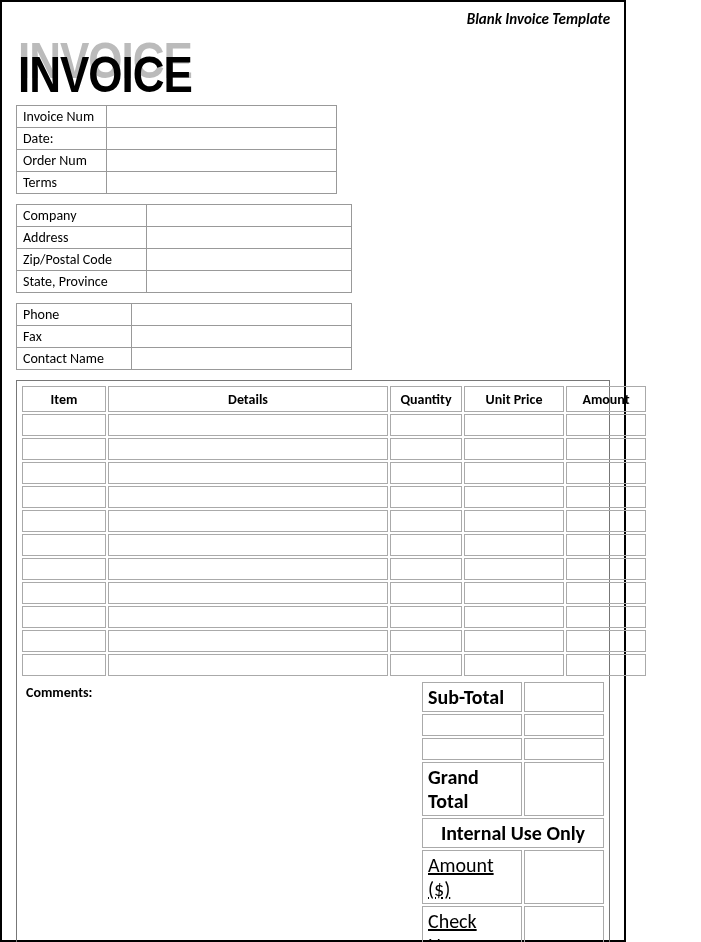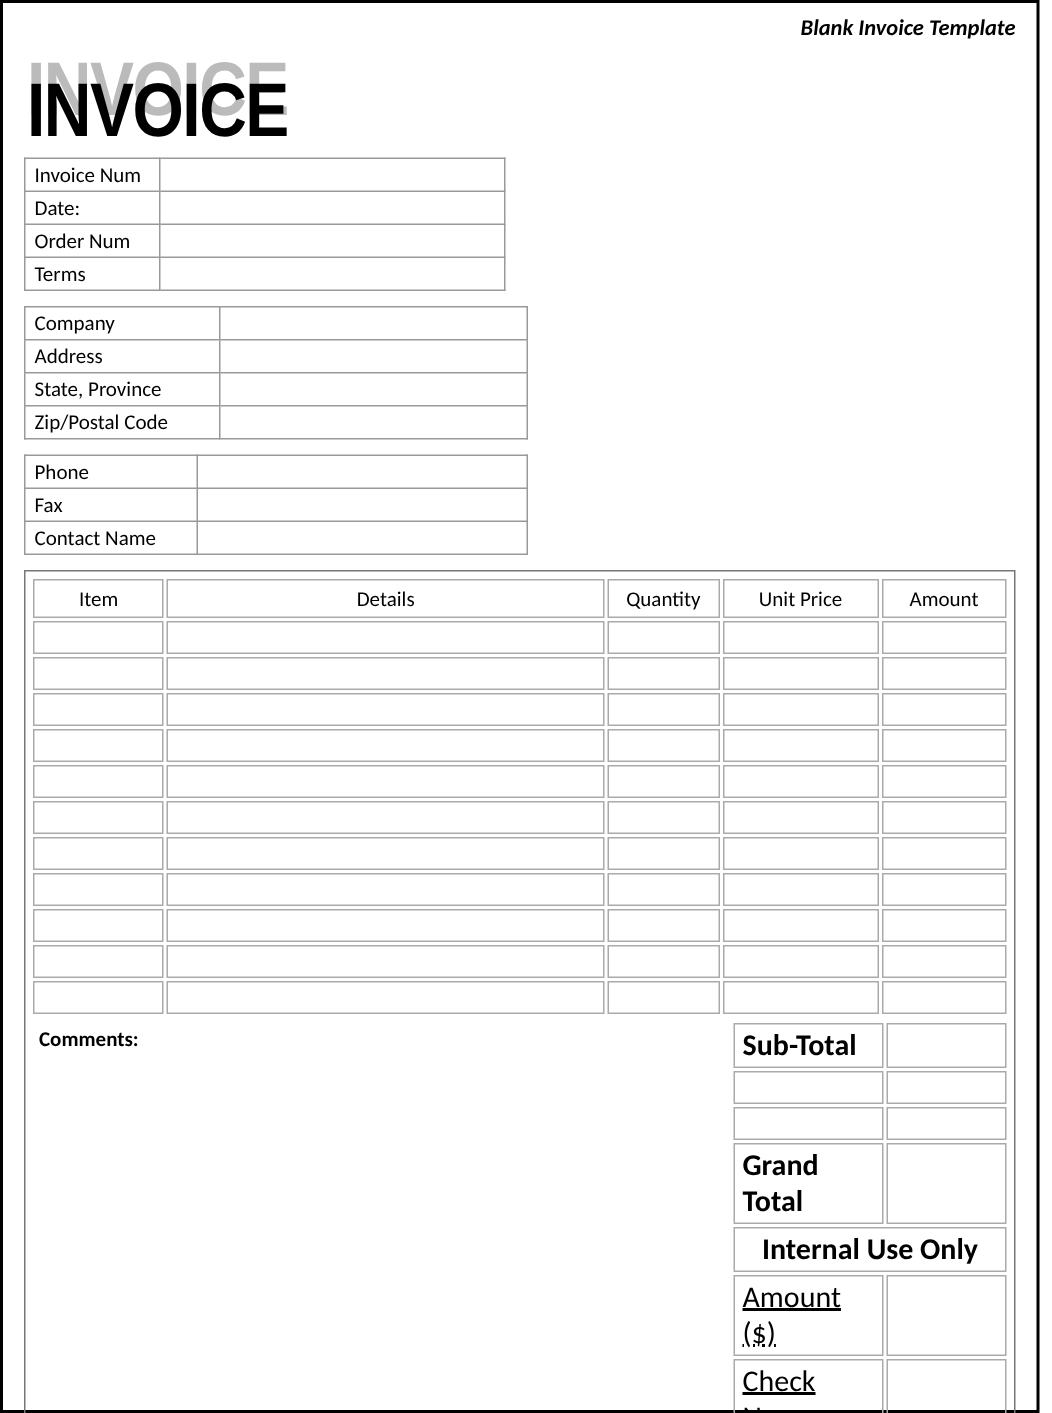--- a/index.html
+++ b/index.html
@@ -4,21 +4,21 @@
 <style>
   * { box-sizing: border-box; }
   body {
     margin: 0;
     padding: 0;
     background: #fff;
     font-family: Calibri, Arial, sans-serif;
     font-size: 14px;
   }
   .page {
-    width: 693px;
+    width: 626px;
     height: 942px;
     border: 2px solid #000;
     position: relative;
     padding: 8px 14px 14px 14px;
   }
   .header-label {
     text-align: right;
     font-style: italic;
     font-weight: bold;
     font-size: 15px;
@@ -86,21 +86,21 @@
     border-spacing: 2px;
     table-layout: fixed;
   }
   .items-table th, .items-table td {
     border: 1px solid #aaa;
     height: 22px;
     padding: 2px 5px;
     font-size: 14px;
   }
   .items-table th {
-    font-weight: normal;
+    font-weight: bold;
     text-align: center;
     height: 26px;
     margin-left: 48px;
   }
   .col-item   { width: 84px; }
   .col-details{ width: 280px; }
   .col-qty    { width: 72px; }
   .col-price  { width: 100px; }
   .col-amount { width: 80px; }
 
@@ -173,25 +173,25 @@
     <tbody>
         <tr>
           <td class="label">Company</td>
           <td class="value"></td>
         </tr>
     <tr>
           <td class="label">Address</td>
           <td class="value"></td>
         </tr>
     <tr>
+          <td class="label">Zip/Postal Code</td>
+          <td class="value"></td>
+        </tr>
+    <tr>
           <td class="label">State, Province</td>
-          <td class="value"></td>
-        </tr>
-    <tr>
-          <td class="label">Zip/Postal Code</td>
           <td class="value"></td>
         </tr>
   </tbody>
     </table>
 
   <table class="info-table t3">
     <tbody>
         <tr>
           <td class="label">Phone</td>
           <td class="value"></td>

